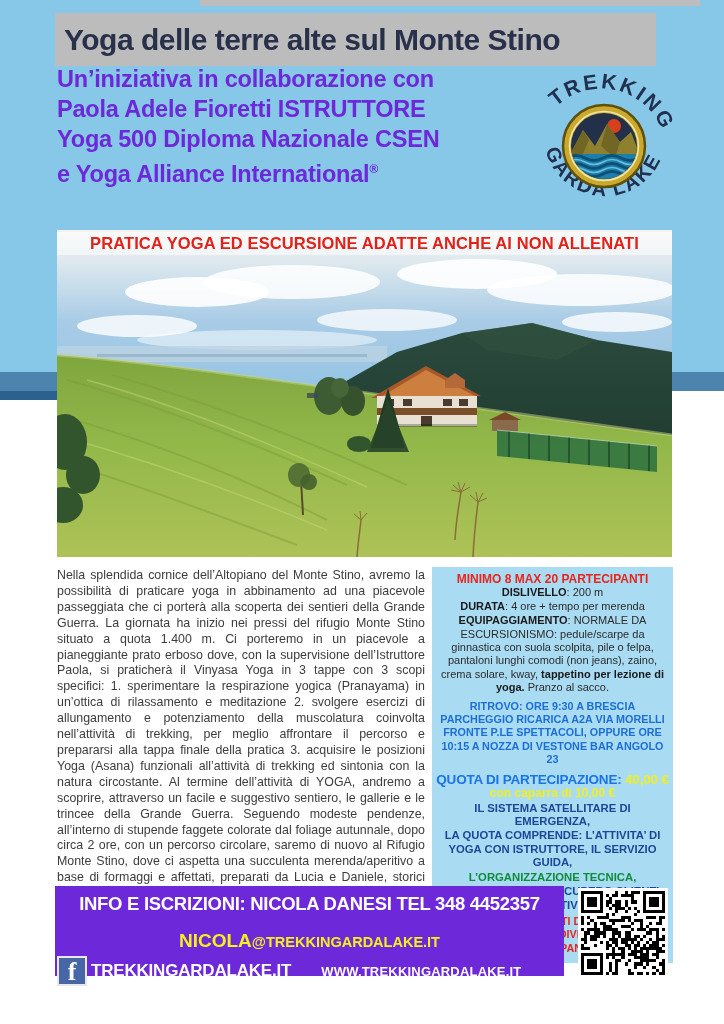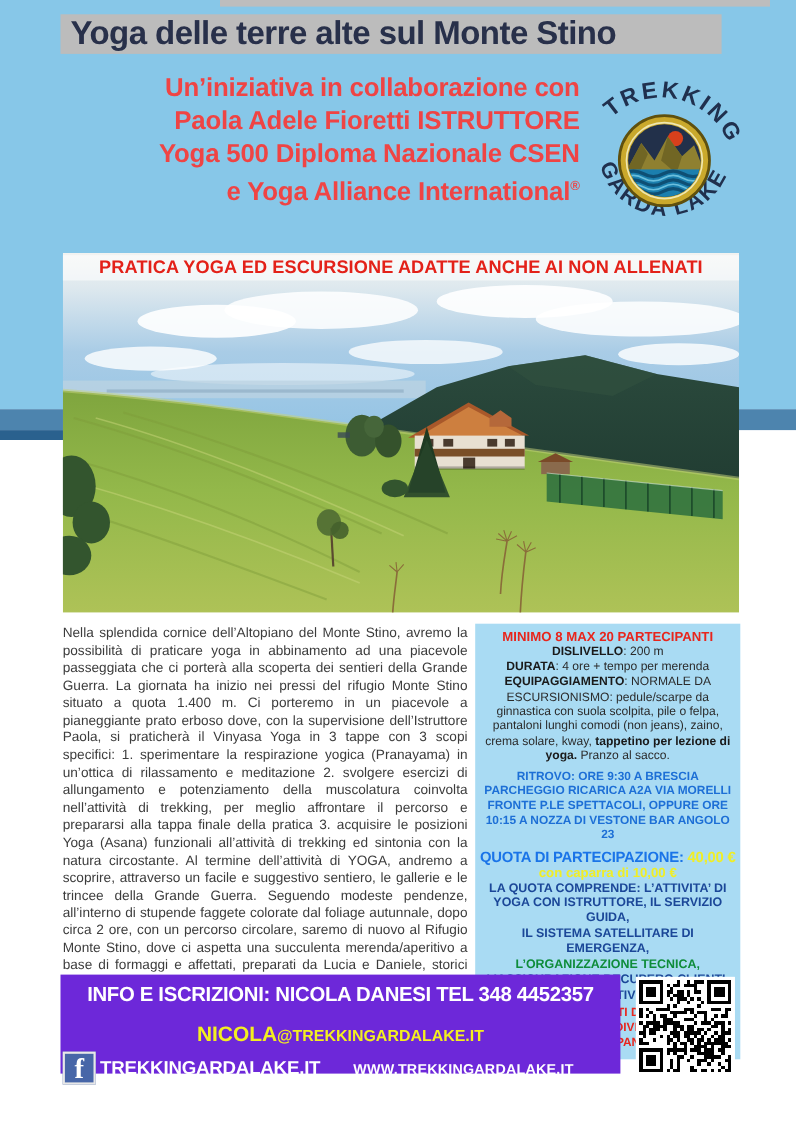--- a/index.html
+++ b/index.html
@@ -9,30 +9,30 @@
     position:relative; width:724px; height:1024px; margin:0 auto;
     background:#ffffff; overflow:hidden;
   }
   
   .bg-top { position:absolute; left:0; top:0; width:724px; height:372px; background:#87c7e8; }
   .stripe-mid { position:absolute; left:0; top:372px; width:724px; height:19px; background:#4d84ae; }
   .stripe-dark { position:absolute; left:0; top:391px; width:380px; height:9px; background:#2a618e; }
   .top-sliver { position:absolute; left:200px; top:0; width:500px; height:6px; background:#bdbdbd; }
   
   .title-band {
-    position:absolute; left:55px; top:13px; width:601px; height:36px;
+    position:absolute; left:55px; top:13px; width:601px; height:53px;
     background:#bcbcbc; display:flex; align-items:center; padding-left:9px;
   }
   .title-band h1 {
     font-size:30px; font-weight:bold; color:#28304a; letter-spacing:-0.5px; white-space:nowrap;
   }
   
   .collab {
     position:absolute; left:57px; top:64px; width:470px;
-    color:#ef4444; font-weight:bold; font-size:23.5px; line-height:30px; letter-spacing:-0.2px;text-align:right;
+    color:#6d28d9; font-weight:bold; font-size:23.5px; line-height:30px; letter-spacing:-0.2px;
   }
   .collab sup { font-size:12px; vertical-align:super; }
   
   .logo { position:absolute; left:523px; top:54px; width:162px; height:152px; }
   
   .date-line {
     position:absolute; left:57px; top:196px;
     color:#ffffff; font-weight:bold; font-size:22px; letter-spacing:0.2px;
   }
   
@@ -279,22 +279,22 @@
   <div class="body-col">Nella splendida cornice dell’Altopiano del Monte Stino, avremo la possibilità di praticare yoga in abbinamento ad una piacevole passeggiata che ci porterà alla scoperta dei sentieri della Grande Guerra. La giornata ha inizio nei pressi del rifugio Monte Stino situato a quota 1.400 m. Ci porteremo in un piacevole a pianeggiante prato erboso dove, con la supervisione dell’Istruttore Paola, si praticherà il Vinyasa Yoga in 3 tappe con 3 scopi specifici: 1. sperimentare la respirazione yogica (Pranayama) in un’ottica di rilassamento e meditazione 2. svolgere esercizi di allungamento e potenziamento della muscolatura coinvolta nell’attività di trekking, per meglio affrontare il percorso e prepararsi alla tappa finale della pratica 3. acquisire le posizioni Yoga (Asana) funzionali all’attività di trekking ed sintonia con la natura circostante. Al termine dell’attività di YOGA, andremo a scoprire, attraverso un facile e suggestivo sentiero, le gallerie e le trincee della Grande Guerra. Seguendo modeste pendenze, all’interno di stupende faggete colorate dal foliage autunnale, dopo circa 2 ore, con un percorso circolare, saremo di nuovo al Rifugio Monte Stino, dove ci aspetta una succulenta merenda/aperitivo a base di formaggi e affettati, preparati da Lucia e Daniele, storici gestori del rifugio. La giornata è adatta a tutti.</div>
 
   <div class="info-box">
     <div class="red">MINIMO 8 MAX 20 PARTECIPANTI</div>
     <div class="plain"><b>DISLIVELLO</b><span>: 200 m</span></div>
     <div class="plain"><b>DURATA</b><span>: 4 ore + tempo per merenda</span></div>
     <div class="plain equip"><b>EQUIPAGGIAMENTO</b><span>: NORMALE DA ESCURSIONISMO: pedule/scarpe da ginnastica con suola scolpita, pile o felpa, pantaloni lunghi comodi (non jeans), zaino, crema solare, kway, </span><b>tappetino per lezione di yoga.</b><span> Pranzo al sacco.</span></div>
     <div class="ritrovo">RITROVO: ORE 9:30 A BRESCIA PARCHEGGIO RICARICA A2A VIA MORELLI FRONTE P.LE SPETTACOLI, OPPURE ORE 10:15 A NOZZA DI VESTONE BAR ANGOLO 23</div>
     <div class="quota"><span class="q-label">QUOTA DI PARTECIPAZIONE:</span> <span class="q-value">40,00 €</span></div>
     <div class="caparra">con caparra di 10,00 €</div>
+    <div class="navy">IL SISTEMA SATELLITARE DI EMERGENZA,</div>
     <div class="navy">LA QUOTA COMPRENDE: L’ATTIVITA’ DI YOGA CON ISTRUTTORE, IL SERVIZIO GUIDA,</div>
-    <div class="navy">IL SISTEMA SATELLITARE DI EMERGENZA,</div>
     <div class="green">L’ORGANIZZAZIONE TECNICA,</div>
     <div class="navy">L’ASSICURAZIONE RECUPERO CLIENTI,</div>
     <div class="navy">LA MERENDA/APERITIVO AL RIFUGIO.</div>
     <div class="esclusi">SONO ESCLUSI I COSTI DEL VIAGGIO IN CAR POOLING DA DIVIDERSI FRA I PARTECIPANTI</div>
   </div>
 
   <div class="footer-bar">
     <div class="footer-info">INFO E ISCRIZIONI: NICOLA DANESI TEL 348 4452357</div>
     <div class="footer-email"><span class="mail-name">NICOLA</span><span class="mail-domain">@TREKKINGARDALAKE.IT</span></div>
     <div class="footer-social">

